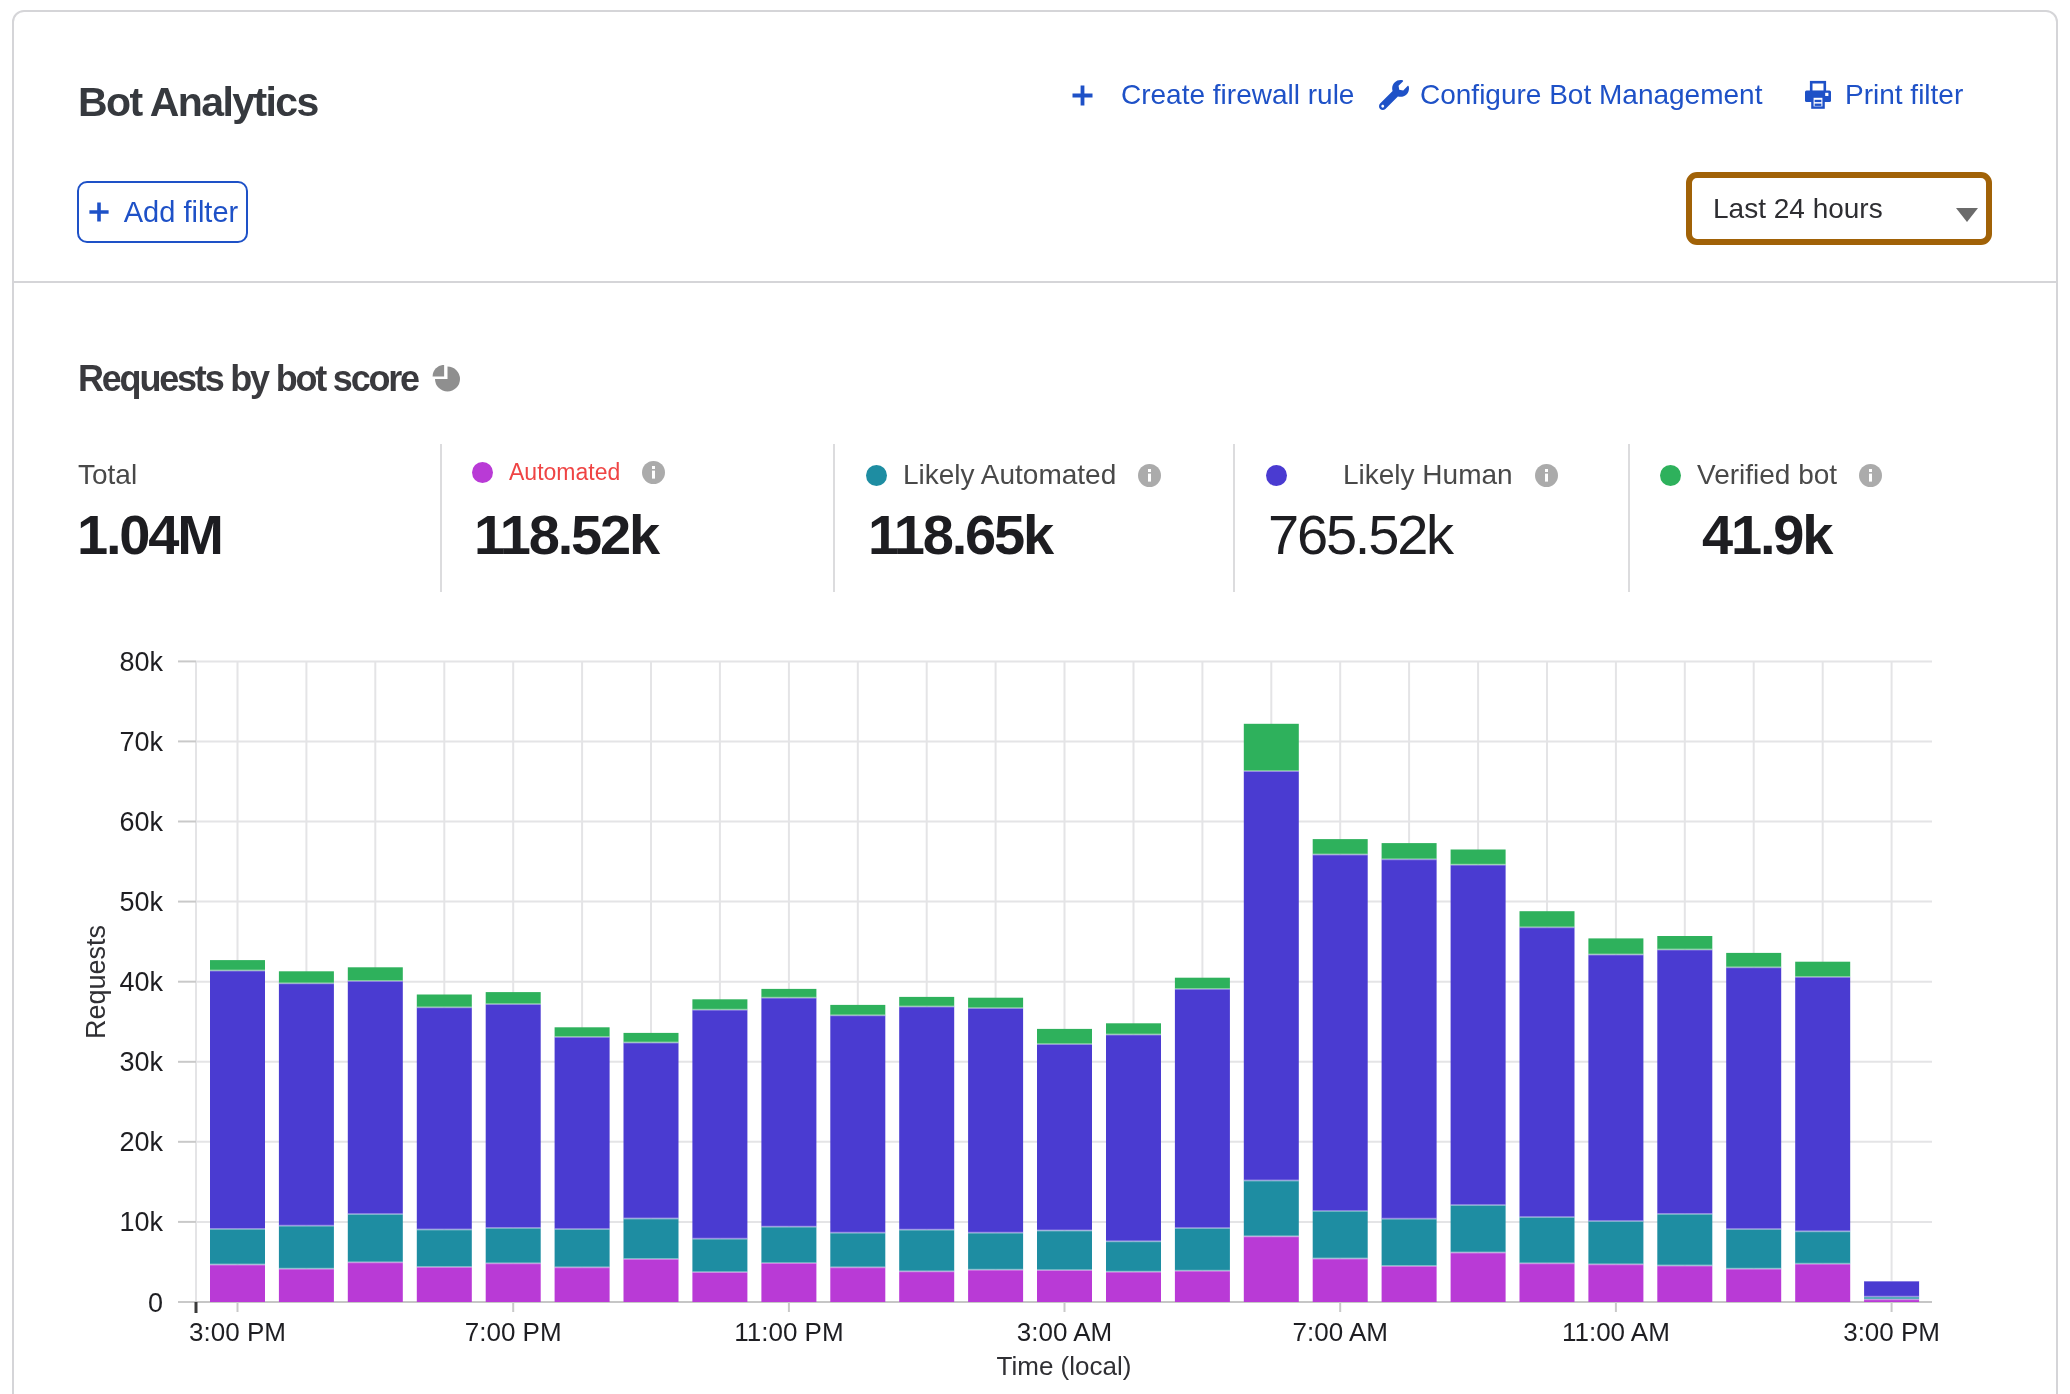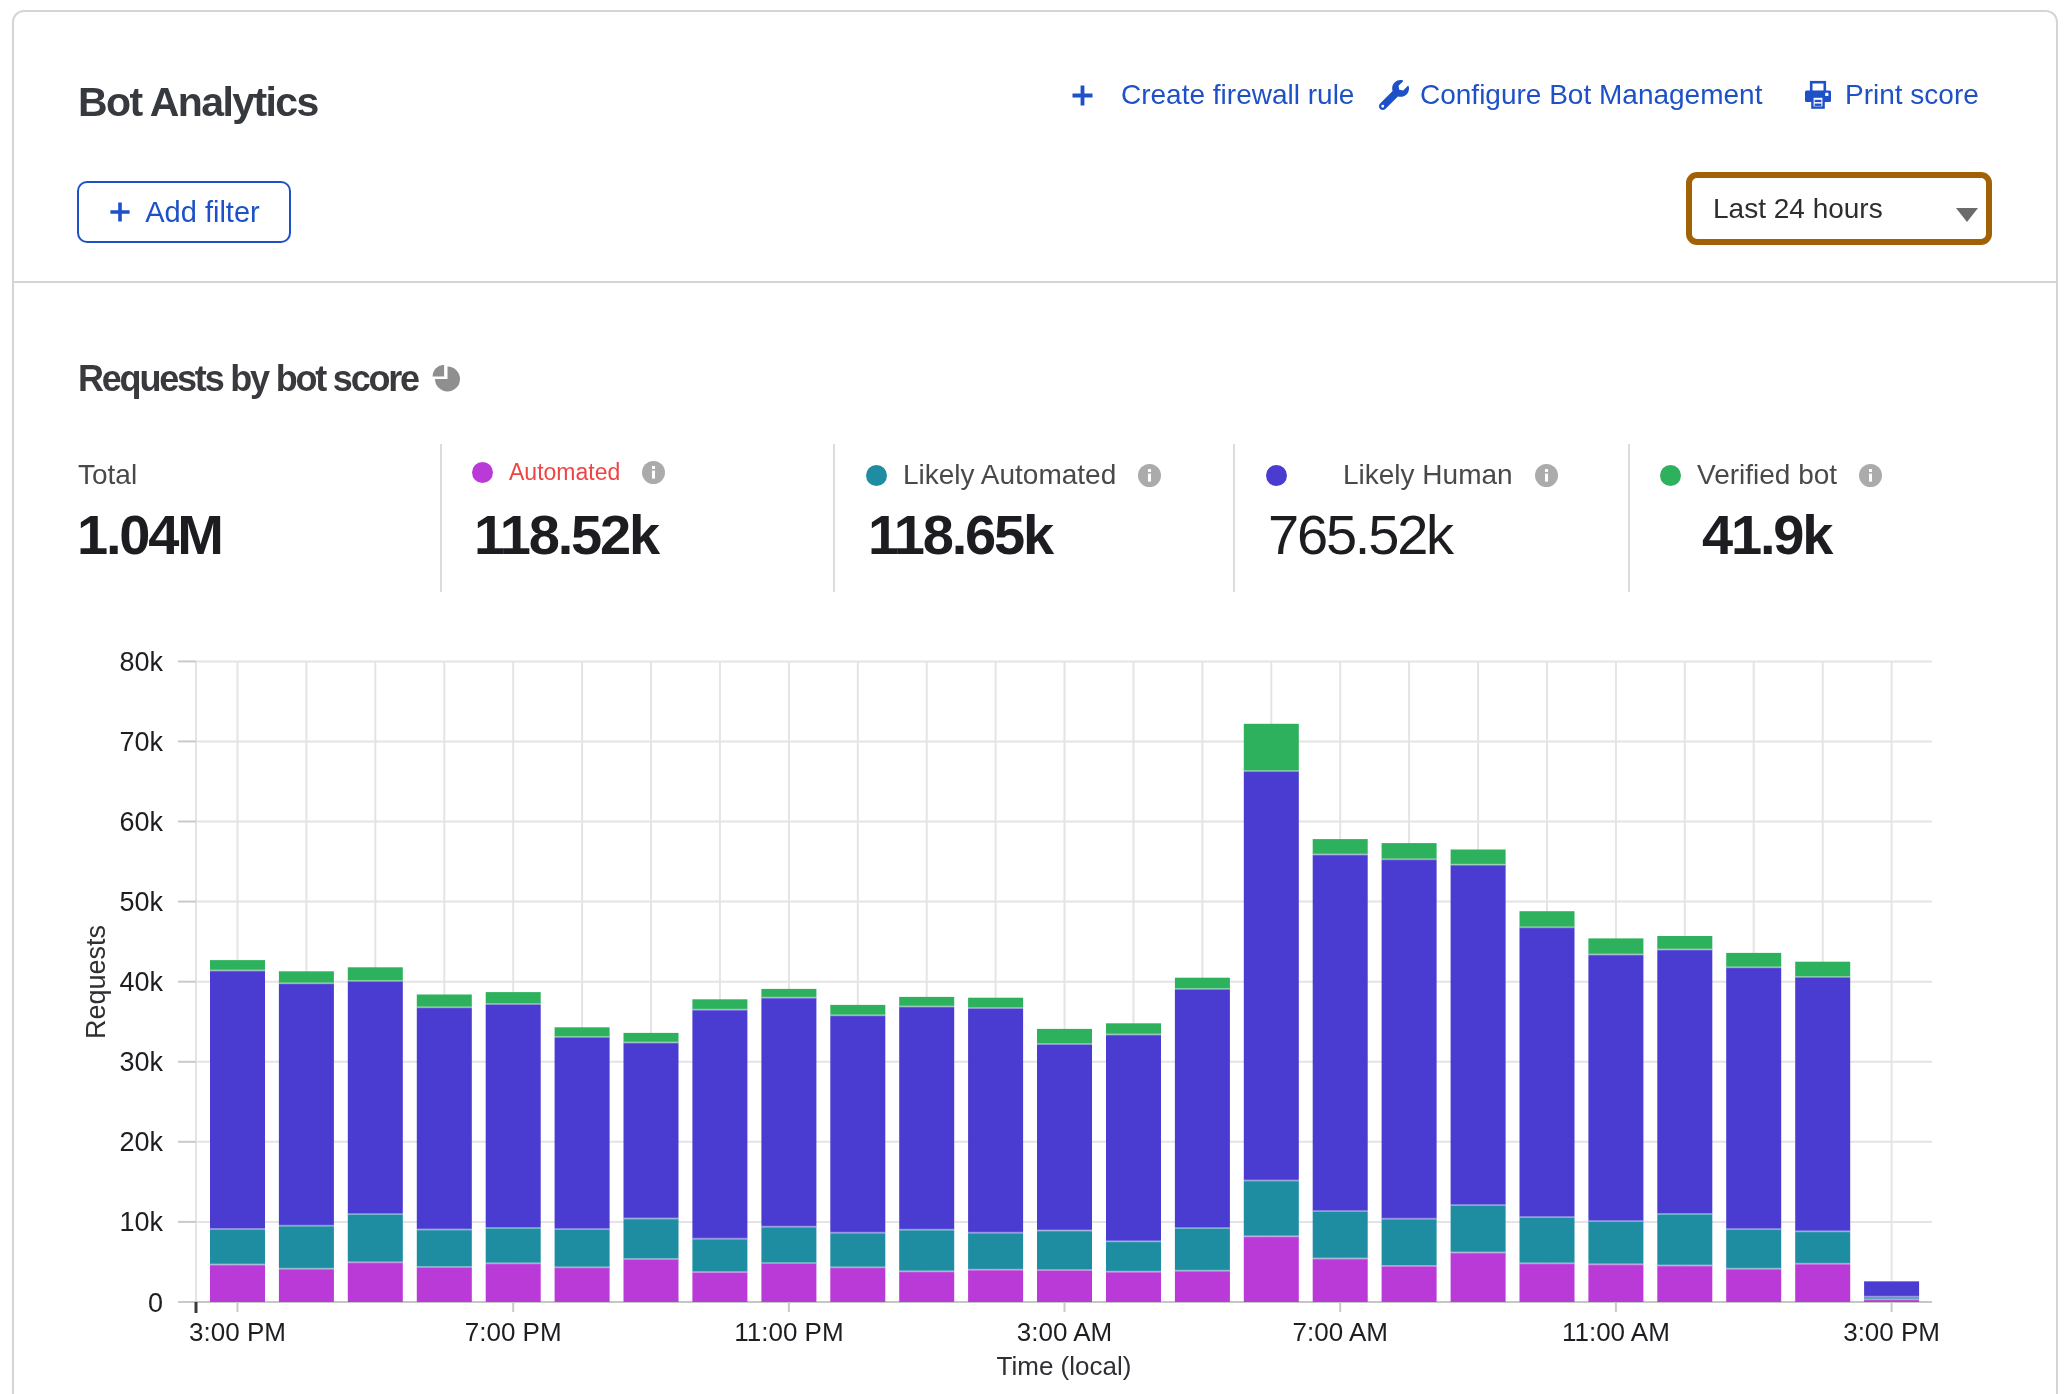--- a/index.html
+++ b/index.html
@@ -30,24 +30,24 @@
 </div>
 <div class="abs" style="left:1803px; top:80px; height:30px; display:flex; align-items:center; gap:12px;">
   <svg width="30" height="30" viewBox="0 0 30 30">
     <rect x="8.2" y="2.2" width="13.6" height="10" fill="none" stroke="#1e51c7" stroke-width="2.6"></rect>
     <rect x="2" y="10.5" width="26" height="11.5" rx="1.5" fill="#1e51c7"></rect>
     <rect x="22.2" y="12.8" width="3.2" height="3.2" fill="#ffffff"></rect>
     <rect x="9.4" y="16.6" width="11.2" height="11" fill="#ffffff" stroke="#1e51c7" stroke-width="2.4"></rect>
     <rect x="11.6" y="19.8" width="6.8" height="2.3" fill="#1e51c7"></rect>
     <rect x="11.6" y="23.6" width="6.8" height="2.3" fill="#1e51c7"></rect>
   </svg>
-  <span class="blue" style="font-size:28px;">Print score</span>
-</div>
-
-<div class="abs" style="left:77px; top:181px; width:214px; height:62px; border:2.5px solid #1e51c7; border-radius:10px; display:flex; align-items:center; justify-content:center; gap:13px;">
+  <span class="blue" style="font-size:28px;">Print filter</span>
+</div>
+
+<div class="abs" style="left:77px; top:181px; width:171px; height:62px; border:2.5px solid #1e51c7; border-radius:10px; display:flex; align-items:center; justify-content:center; gap:13px;">
   <svg width="24" height="24" viewBox="0 0 24 24">
       <path d="M12 2.4v19.2M2.4 12h19.2" stroke="#1e51c7" stroke-width="3.6"></path>
     </svg>
   <span class="blue" style="font-size:29px;">Add filter</span>
 </div>
 
 <div class="abs" style="left:1686px; top:172px; width:306px; height:73px; border:6px solid #a16207; border-radius:11px; display:flex; align-items:center;">
   <span style="font-size:28px; color:#2e2e32; margin-left:21px;">Last 24 hours</span>
   <span class="abs" style="right:8px; top:30px; width:0; height:0; border-left:11px solid transparent; border-right:11px solid transparent; border-top:14px solid #6b6b6b;"></span>
 </div>

